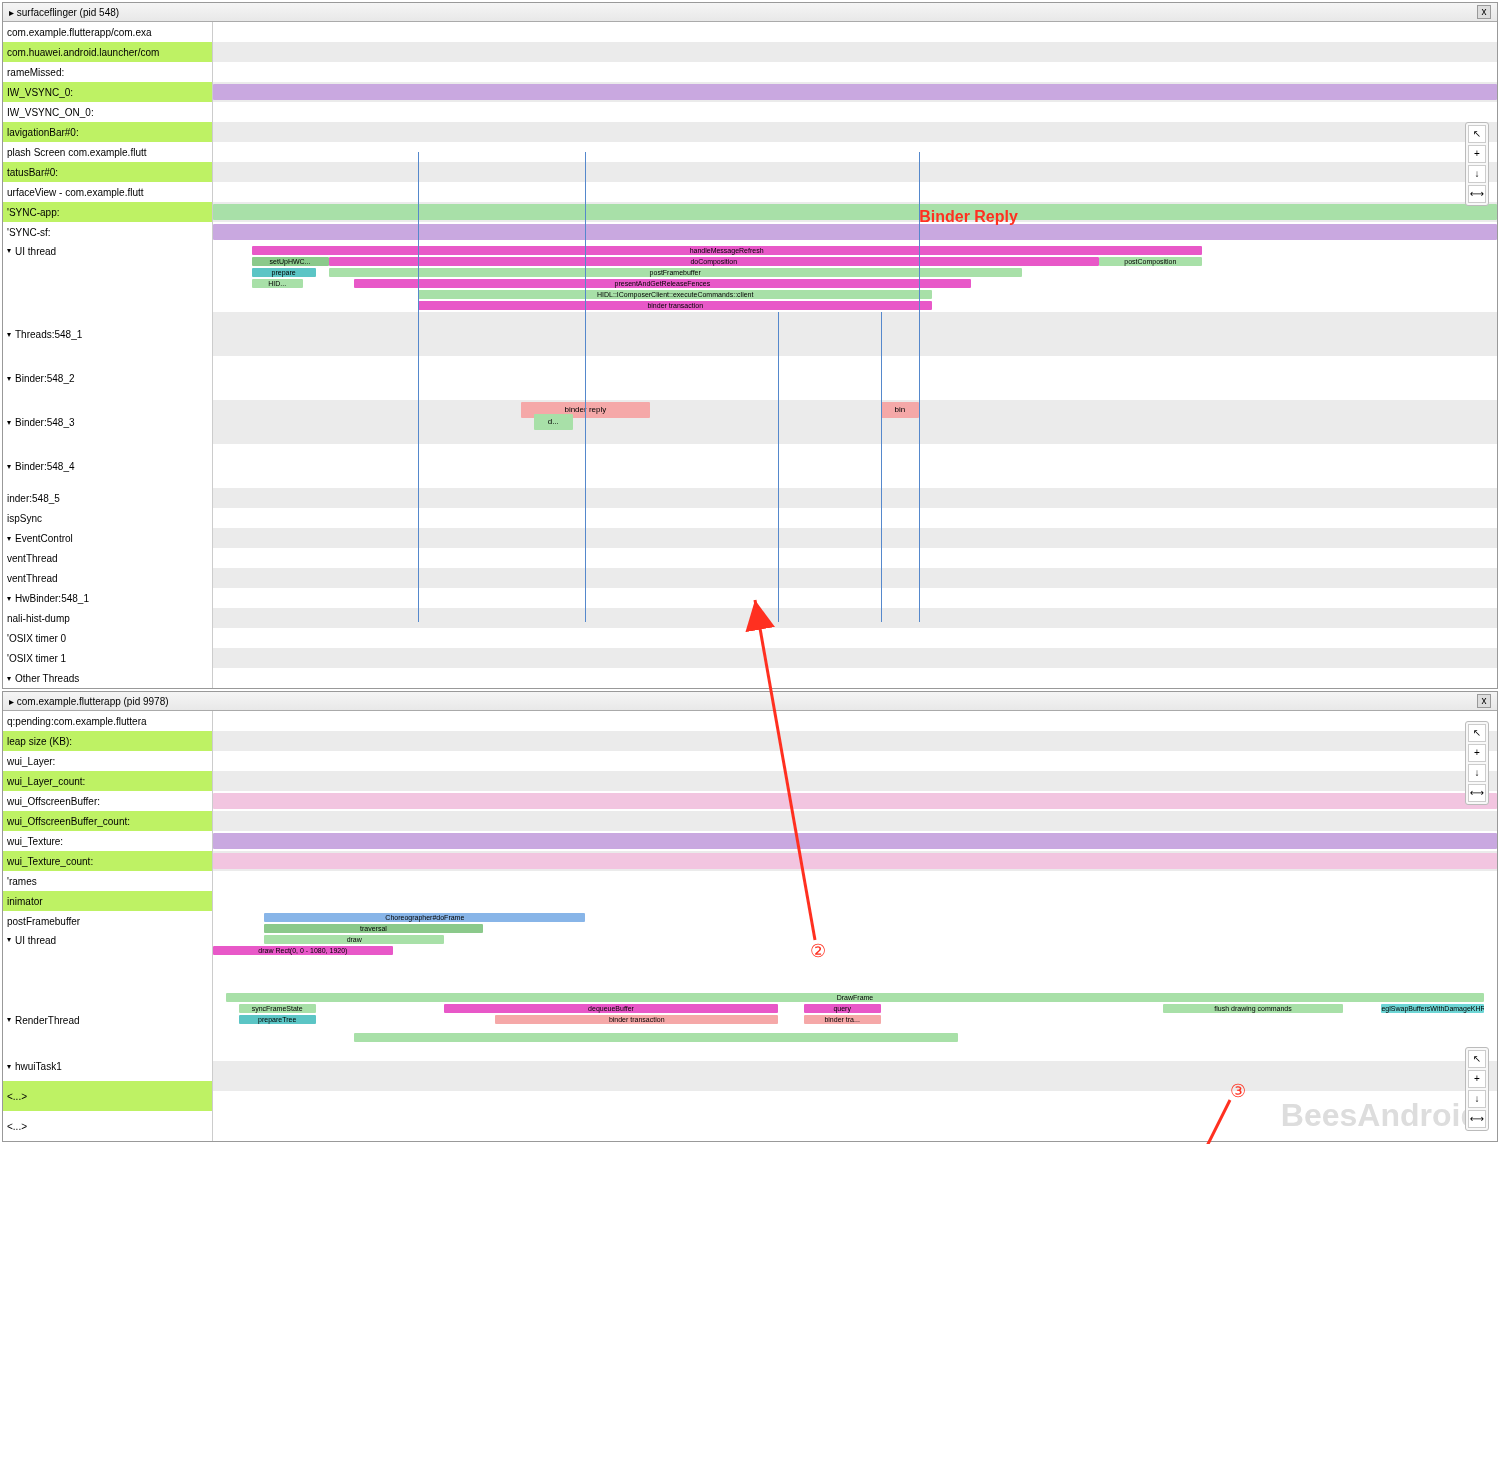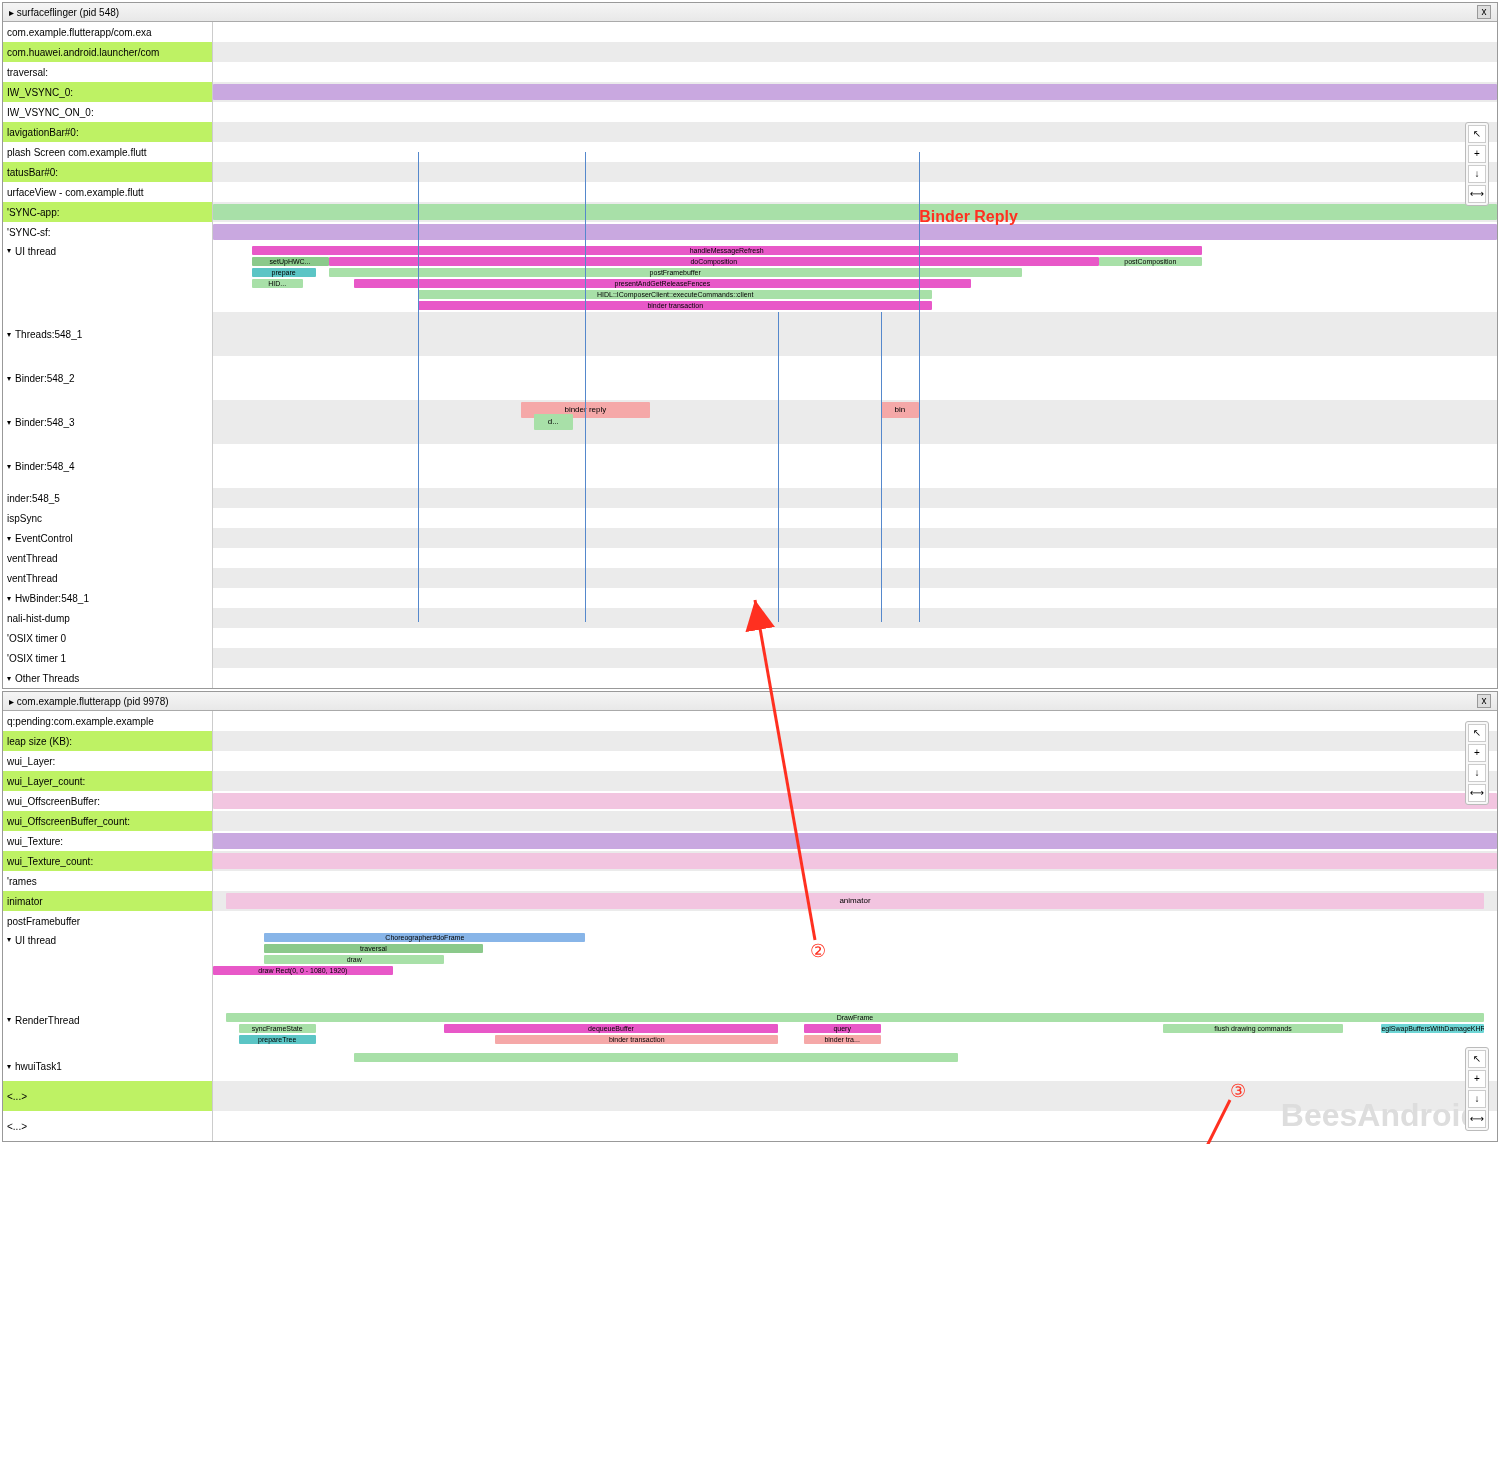--- a/index.html
+++ b/index.html
@@ -47,21 +47,21 @@
   <div class="panel-body">
     <div class="sidebar">
       <div id="p1-rows">
           <div class="row">
             <span>com.example.flutterapp/com.exa</span>
           </div>
           <div class="row striped">
             <span>com.huawei.android.launcher/com</span>
           </div>
           <div class="row">
-            <span>traversal:</span>
+            <span>rameMissed:</span>
           </div>
           <div class="row striped">
             <span>IW_VSYNC_0:</span>
           </div>
           <div class="row">
             <span>IW_VSYNC_ON_0:</span>
           </div>
           <div class="row striped">
             <span>lavigationBar#0:</span>
           </div>
@@ -228,21 +228,21 @@
 
 <div class="panel">
   <div class="panel-header">
     <span>▸ <span>com.example.flutterapp (pid 9978)</span></span>
     <span class="close-btn">x</span>
   </div>
   <div class="panel-body">
     <div class="sidebar">
       <div id="p2-rows">
           <div class="row">
-            <span>q:pending:com.example.example</span>
+            <span>q:pending:com.example.fluttera</span>
           </div>
           <div class="row striped">
             <span>leap size (KB):</span>
           </div>
           <div class="row">
             <span>wui_Layer:</span>
           </div>
           <div class="row striped">
             <span>wui_Layer_count:</span>
           </div>
@@ -298,23 +298,20 @@
             <div class="bar c-pink2" style="left: 0px; width: 100%;"></div>
           </div>
           <div class="track striped"></div>
           <div class="track">
             <div class="bar c-lilac" style="left: 0px; width: 100%;"></div>
           </div>
           <div class="track striped">
             <div class="bar c-pink2" style="left: 0px; width: 100%;"></div>
           </div>
           <div class="track"></div>
-          <div class="track striped">
-            <div class="bar c-pink2" style="left: 1%; width: 98%;">animator</div>
-          </div>
           <div class="track"></div>
         </div>
       <div class="track" style="height:50px;">
         <div class="ui-stack" id="p2-ui-stack">
             <div class="srow">
               <div class="bar c-blue" style="left: 4%; width: 25%;">Choreographer#doFrame</div>
             </div>
             <div class="srow">
               <div class="bar c-dgreen" style="left: 4%; width: 17%;">traversal</div>
             </div>

